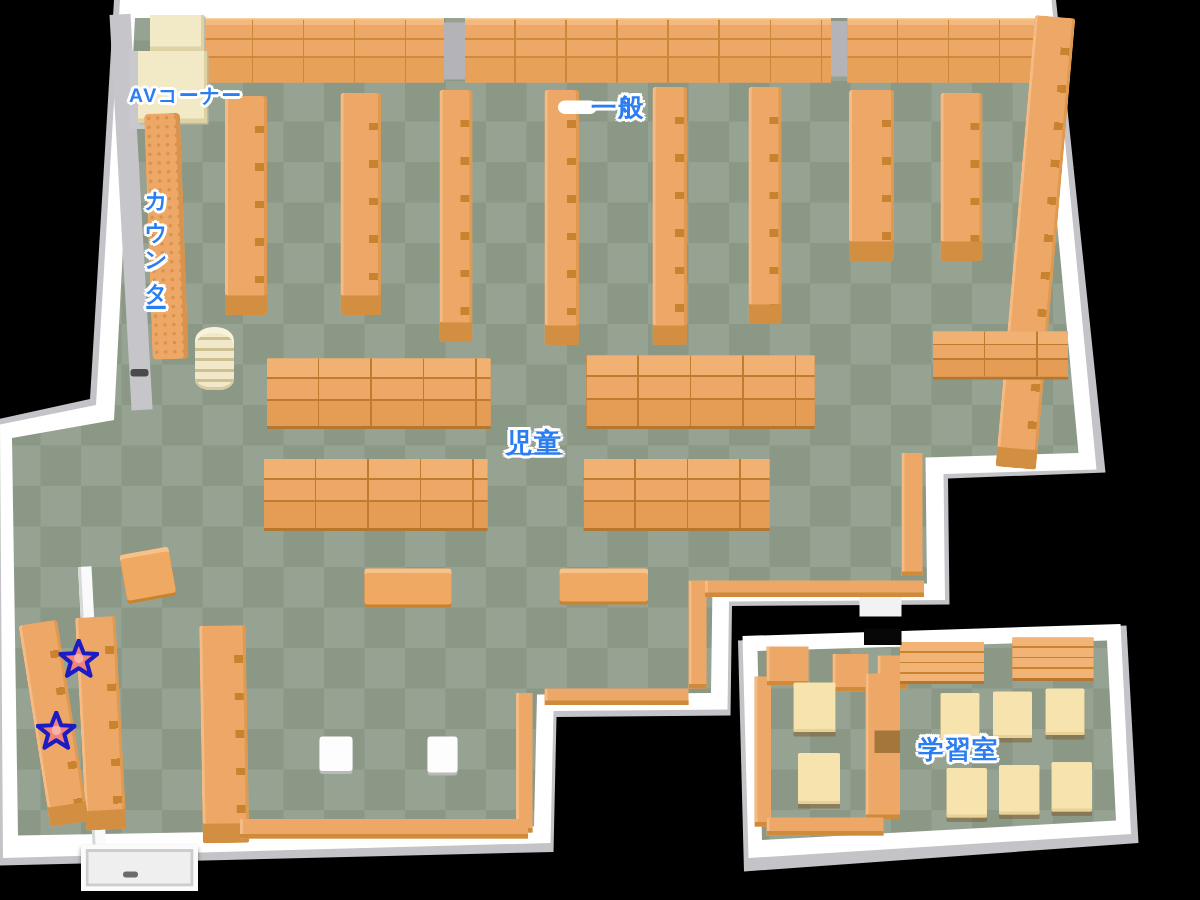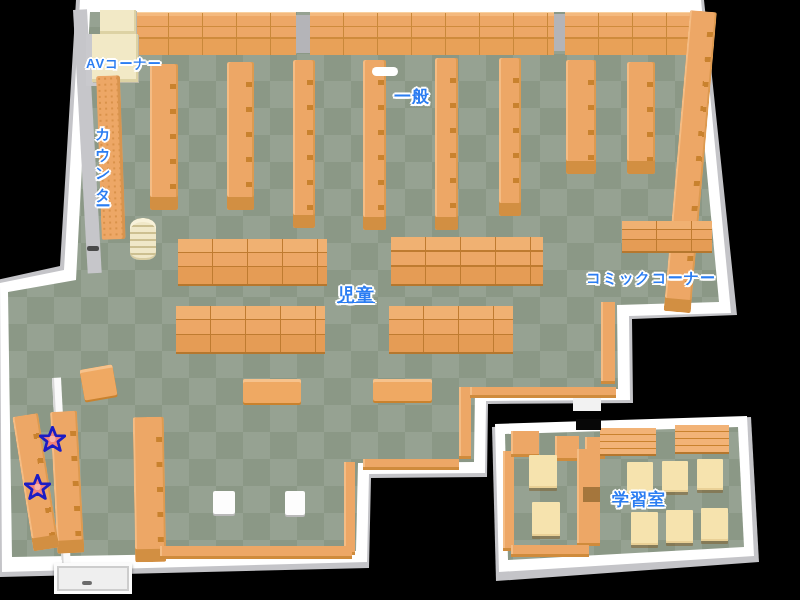--- a/index.html
+++ b/index.html
@@ -175,19 +175,18 @@
   <div class="abs desk" style="left:532px;top:502px;width:28px;height:34px;"></div>
   <div class="abs desk" style="left:627px;top:462px;width:26px;height:32px;"></div>
   <div class="abs desk" style="left:662px;top:461px;width:26px;height:31px;"></div>
   <div class="abs desk" style="left:697px;top:459px;width:26px;height:31px;"></div>
   <div class="abs desk" style="left:631px;top:512px;width:27px;height:33px;"></div>
   <div class="abs desk" style="left:666px;top:510px;width:27px;height:33px;"></div>
   <div class="abs desk" style="left:701px;top:508px;width:27px;height:33px;"></div>
 
   <div class="map-label" style="left:86px;top:55px;font-size:13px;">AVコーナー</div>
   <div class="label-tail" style="left:372px;top:67px;width:26px;height:9px;"></div>
-  <div class="map-label" style="left:394px;top:60px;font-size:17px;margin-top:25px;">一般</div>
+  <div class="map-label" style="left:394px;top:60px;font-size:17px;">一般</div>
   <div class="map-label vertical" style="left:93px;top:117px;font-size:15px;height:96px;">カウンター</div>
   <div class="map-label" style="left:337px;top:283px;font-size:18px;text-decoration:underline;">児童</div>
-  <div class="map-label" style="left:586px;top:269px;font-size:15px;">コミックコーナー</div>
   <div class="map-label" style="left:612px;top:488px;font-size:17px;">学習室</div>
 
 </div>
 
 </body></html>

